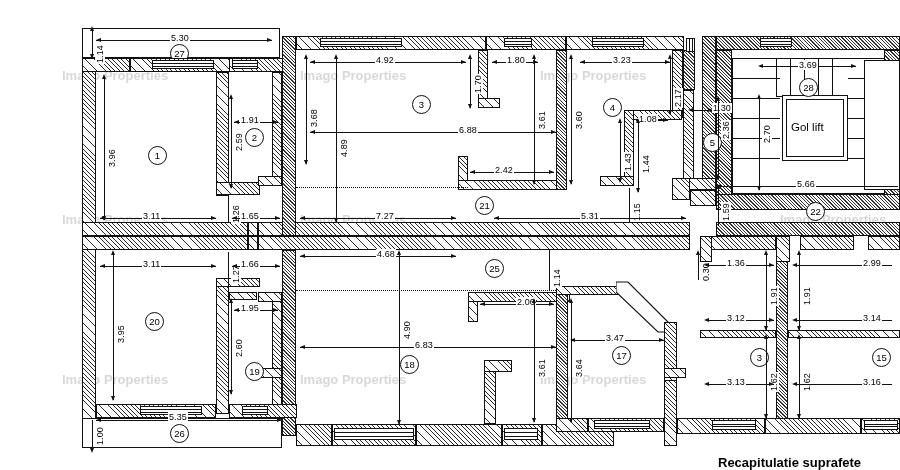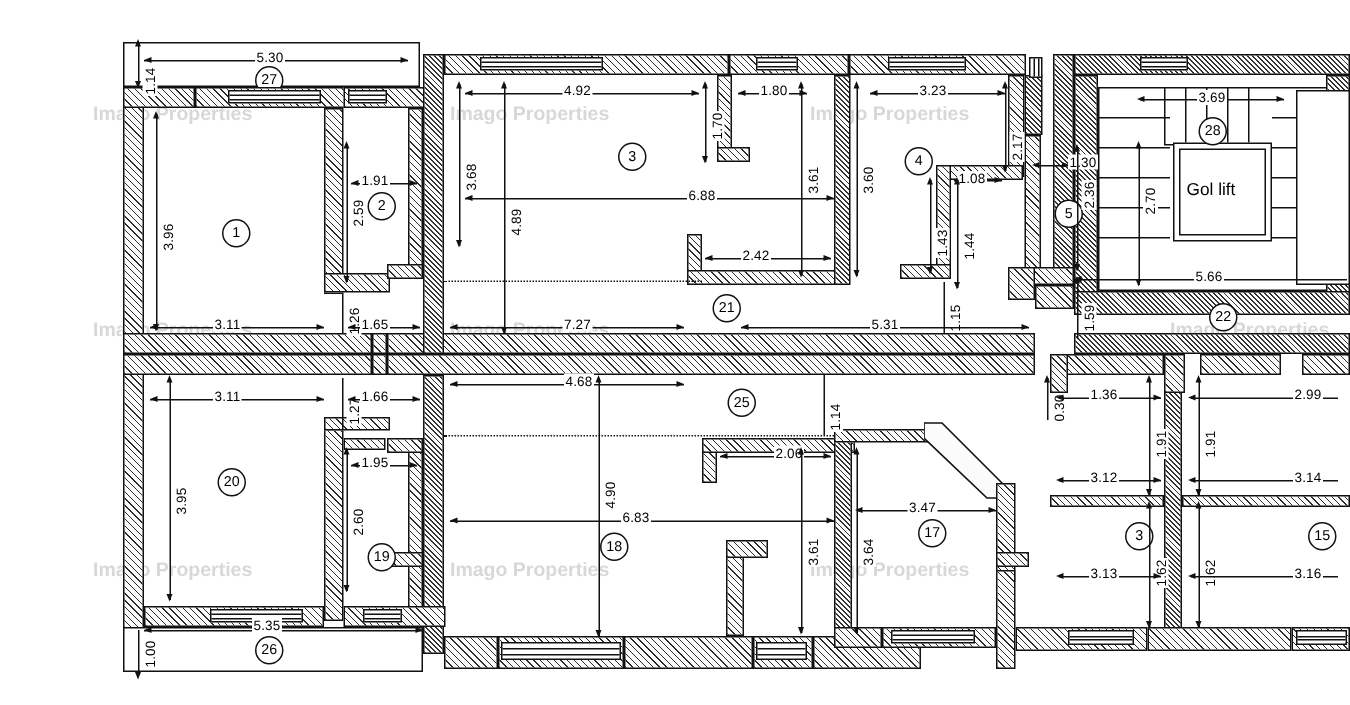--- a/index.html
+++ b/index.html
@@ -522,14 +522,15 @@
 
   <div class="dline" style="left:706px;top:384px;width:68px;"></div>
   <div class="arw l" style="left:704px;top:381.5px;"></div>
   <div class="arw r" style="left:769px;top:381.5px;"></div>
   <div class="dim" style="left:726px;top:377px;">3.13</div>
 
   <div class="dline" style="left:794px;top:384px;width:98px;"></div>
   <div class="arw l" style="left:792px;top:381.5px;"></div>
   <div class="dim" style="left:862px;top:377px;">3.16</div>
 
+  <div class="title" style="left:718px;top:455px;">Recapitulatie suprafete</div>
 
 </div>
 
 </body></html>

